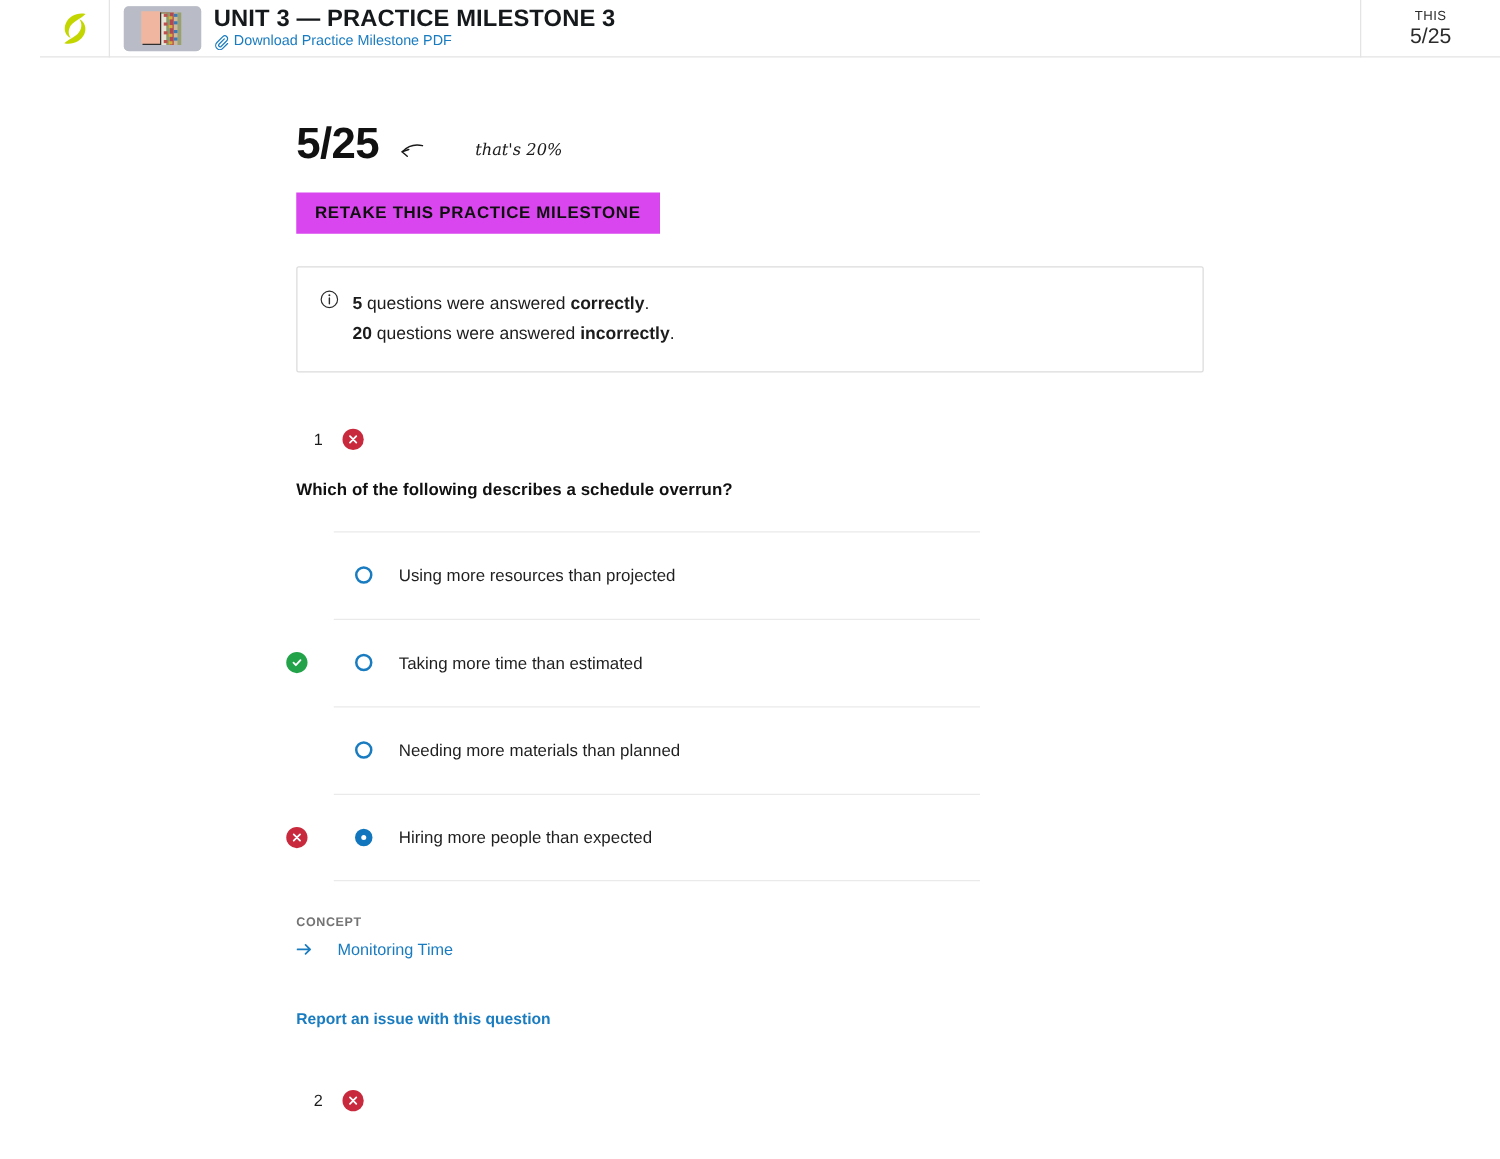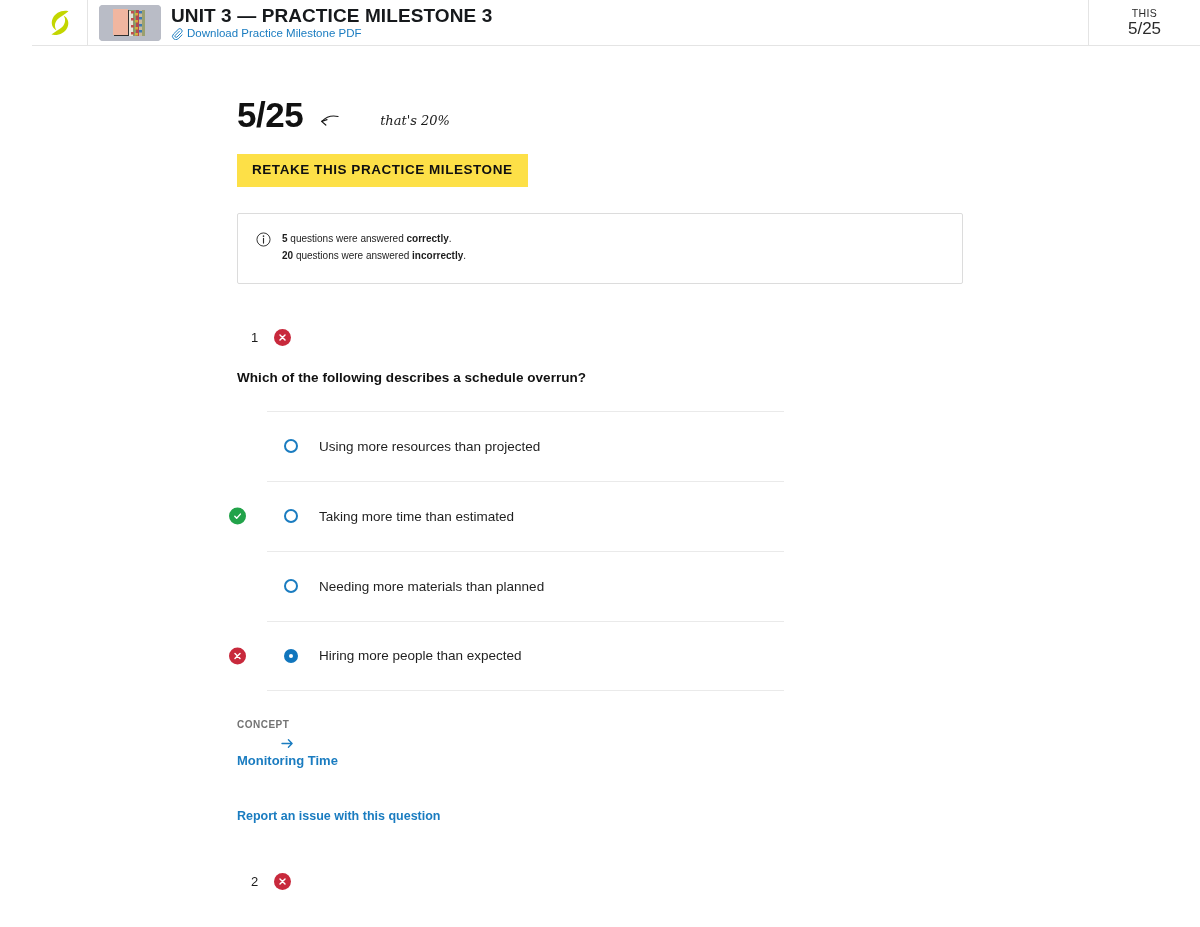--- a/index.html
+++ b/index.html
@@ -122,21 +122,21 @@
     font-size: 13px;
     color: #1a1a1a;
     font-style: italic;
     font-family: "DejaVu Serif", serif;
     margin-left: 36px;
   }
 
   .retake-btn {
     display: inline-block;
     margin-top: 22px;
-    background: #fde047;
+    background: #d946ef;
     color: #101010;
     border: none;
     font-family: "Liberation Sans", sans-serif;
     font-size: 13.5px;
     font-weight: bold;
     letter-spacing: 0.55px;
     padding: 9px 15px 10px 15px;
     cursor: pointer;
     line-height: 1;
   }
@@ -144,21 +144,21 @@
   .info-box {
     margin-top: 26px;
     width: 726px;
     border: 1px solid #dcdcdc;
     border-radius: 2px;
     padding: 16px 18px 18px 18px;
     display: flex;
     gap: 11px;
   }
   .info-icon { margin-top: 2px; flex: 0 0 15px; }
-  .info-lines { font-size: 10px; line-height: 1.75; color: #1c1c1c; }
+  .info-lines { font-size: 14px; line-height: 1.75; color: #1c1c1c; }
   .info-lines b { font-weight: bold; }
 
   
   .question-block { margin-top: 44px; }
   .q-head {
     display: flex;
     align-items: center;
     gap: 16px;
     padding-left: 14px;
     height: 20px;
@@ -235,27 +235,26 @@
     margin-top: 28px;
     font-size: 10px;
     font-weight: bold;
     letter-spacing: 0.5px;
     color: #737373;
   }
   .concept-link {
     margin-top: 8px;
     display: flex;
     align-items: center;
-    gap: 4px;
+    gap: 20px;
     font-size: 13px;
-    font-weight: bold;
+    font-weight: normal;
     color: #1a7cc0;
     text-decoration: none;
     width: max-content;
-    flex-direction: column;
   }
   .report-link {
     display: block;
     margin-top: 41px;
     font-size: 12.5px;
     font-weight: bold;
     color: #1a7cc0;
     text-decoration: none;
     width: max-content;
   }

